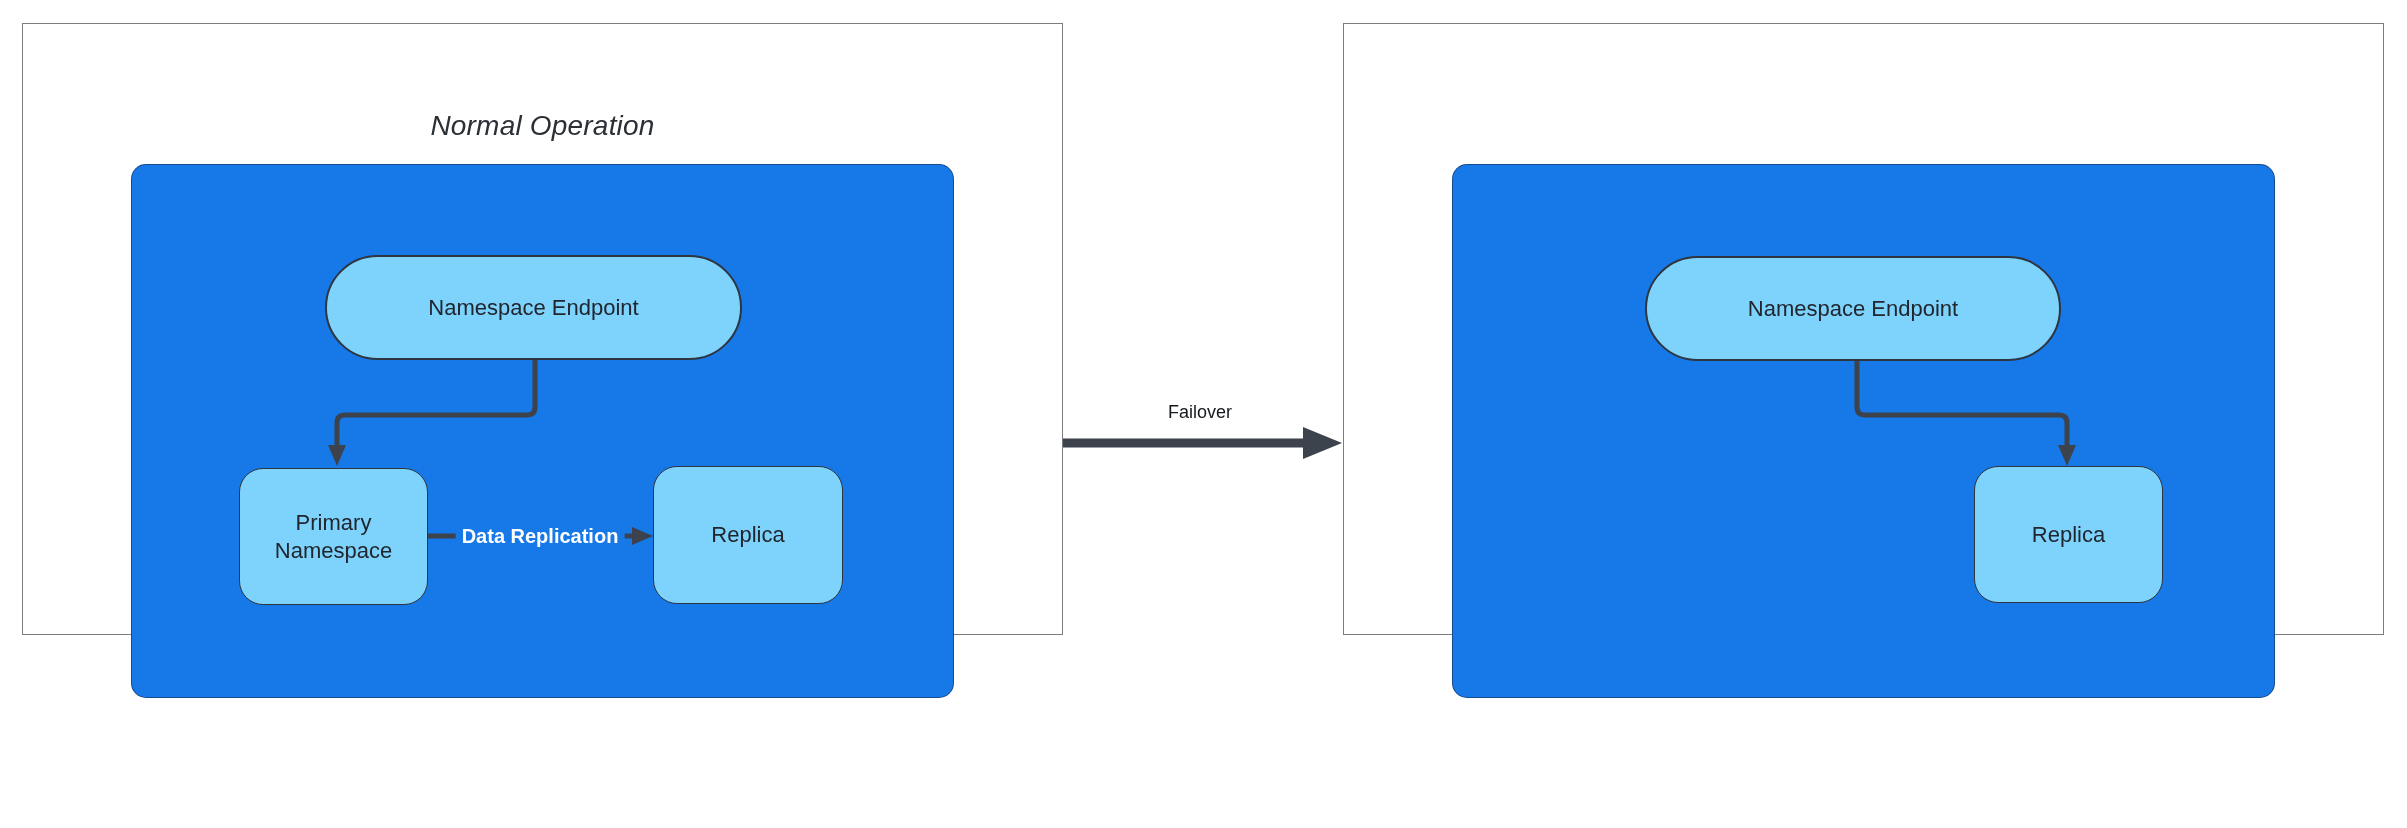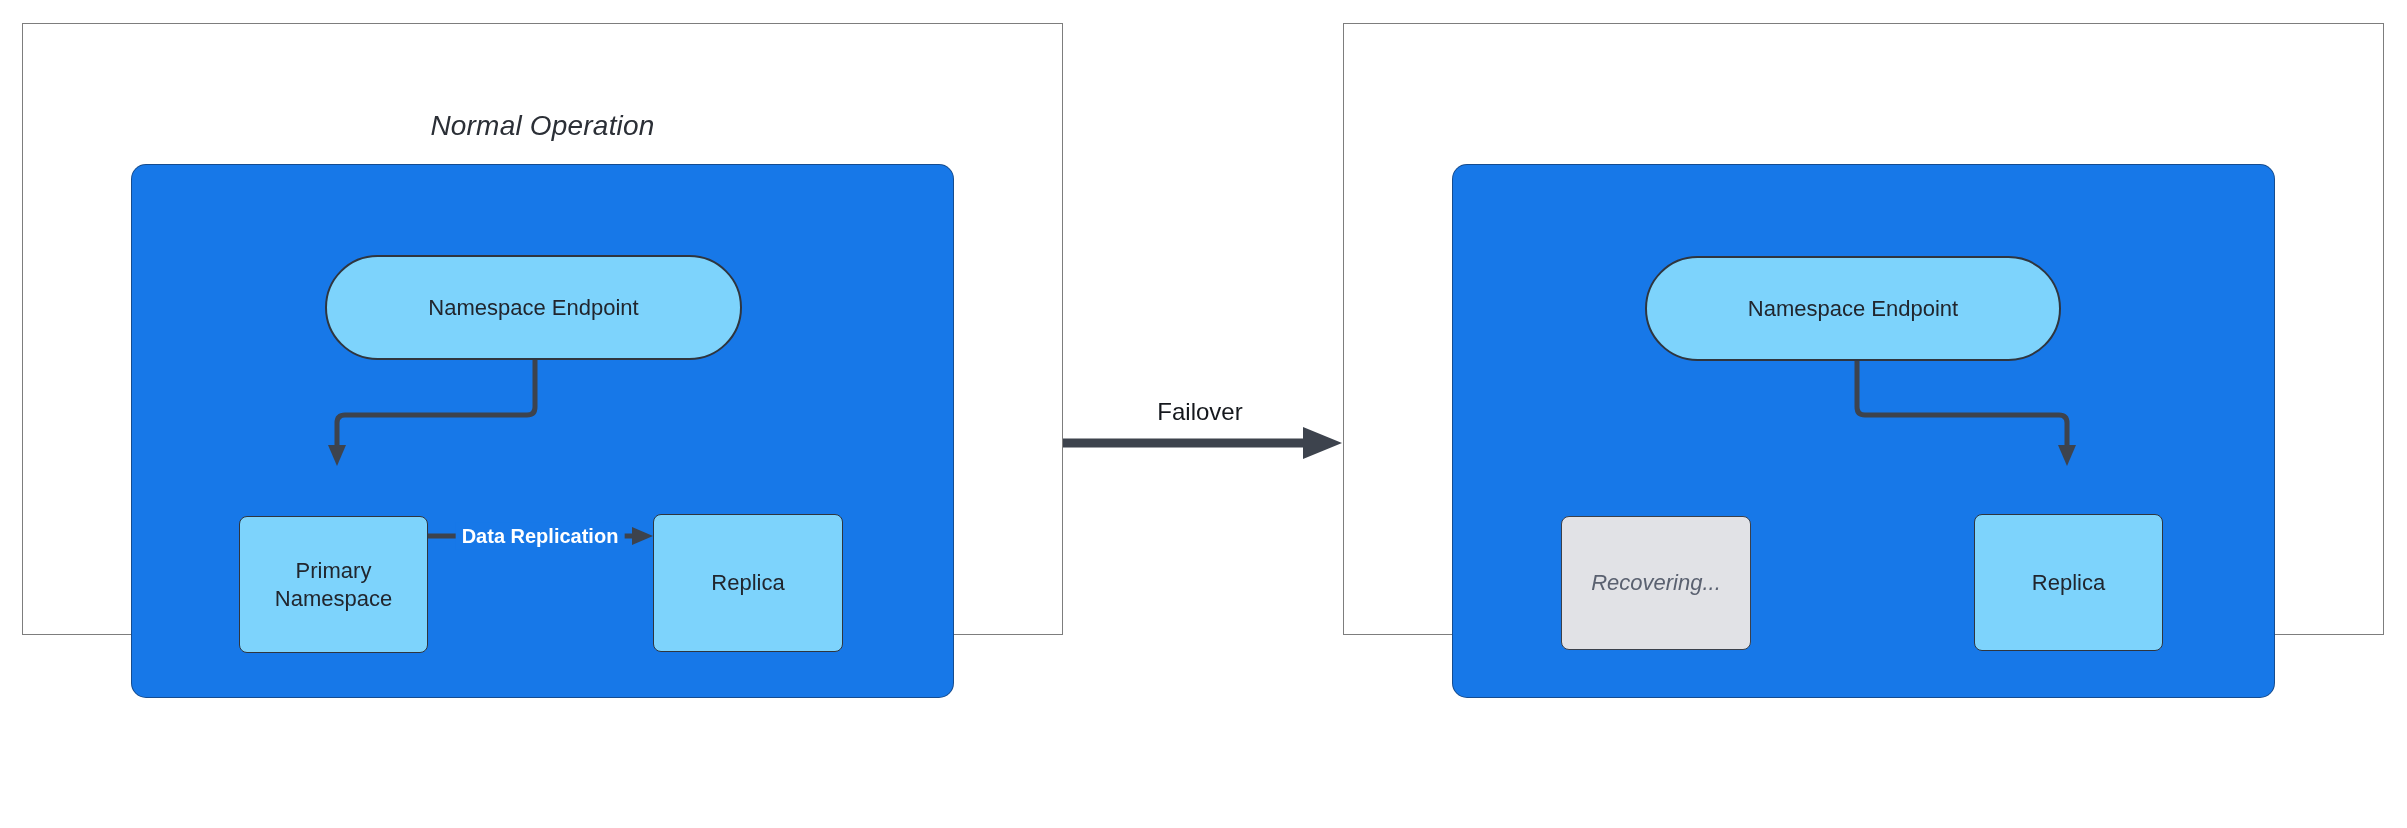--- a/index.html
+++ b/index.html
@@ -60,23 +60,22 @@
     color: #21262e;
     font-size: 22px;
     line-height: 28px;
   }
 
   .pill {
     border-radius: 999px;
   }
 
   .rect {
-    border-radius: 8px;
+    border-radius: 24px;
     border-width: 1.5px;
-    margin-top: 48px;
   }
 
   
   .node.abs { position: absolute; }
 
   .node.endpoint-left  { left: 325px;  top: 255px; width: 417px; height: 105px; }
   .node.primary        { left: 239px;  top: 468px; width: 189px; height: 137px; }
   .node.replica-left   { left: 653px;  top: 466px; width: 190px; height: 138px; }
 
   .node.endpoint-right { left: 1645px; top: 256px; width: 416px; height: 105px; }
@@ -103,21 +102,21 @@
     background: #1778e8;
     color: #ffffff;
     font-weight: bold;
     font-size: 20px;
     padding: 2px 6px;
   }
   .edge-label.failover {
     left: 1200px; top: 412px;
     background: #ffffff;
     color: #15181d;
-    font-size: 24px;
+    font-size: 18px;
     padding: 0 4px;
   }
 </style>
 </head>
 <body>
 
 <div class="canvas">
 
   <div class="panel left">
     <div class="panel-title">Normal Operation</div>
@@ -152,21 +151,20 @@
   </svg>
 
   <div class="node abs pill endpoint-left">Namespace Endpoint</div>
 
   <div class="node abs rect primary">Primary Namespace</div>
 
   <div class="node abs rect replica-left">Replica</div>
 
   <div class="node abs pill endpoint-right">Namespace Endpoint</div>
 
-  <div class="node abs rect recovering">Recovering...</div>
 
   <div class="node abs rect replica-right">Replica</div>
 
   <div class="edge-label replication">Data Replication</div>
 
   <div class="edge-label failover">Failover</div>
 
 </div>
 
 </body></html>

